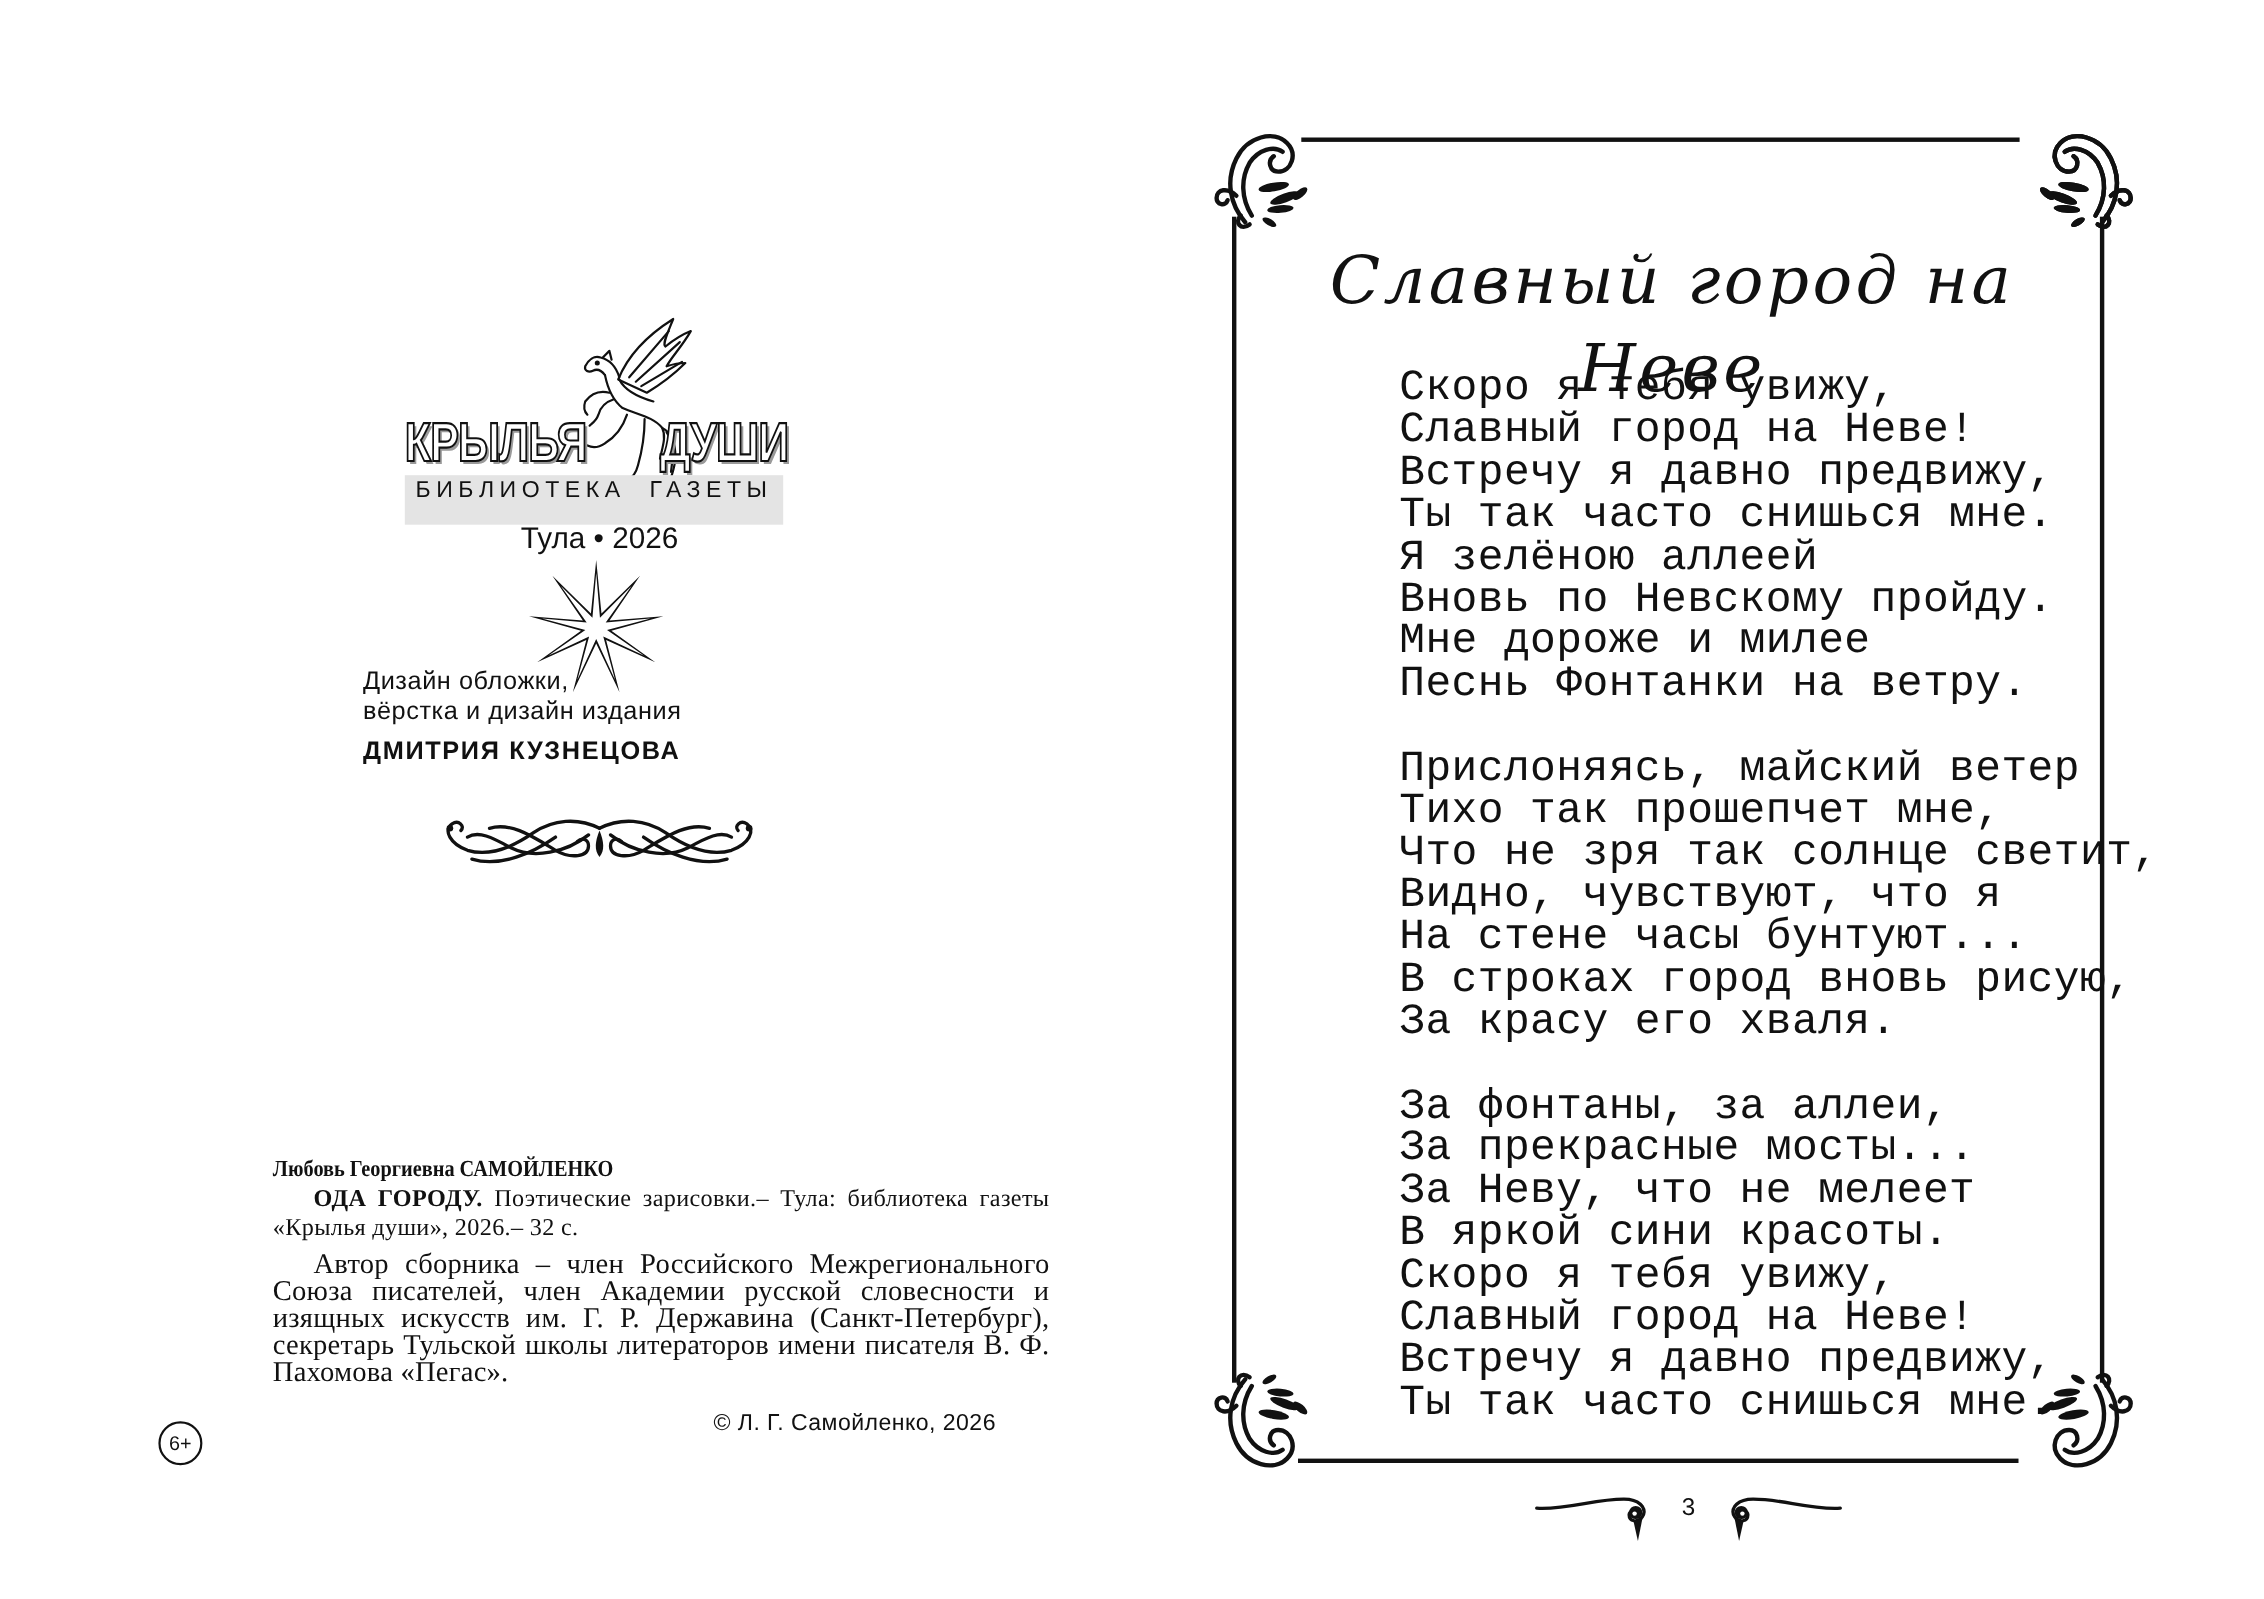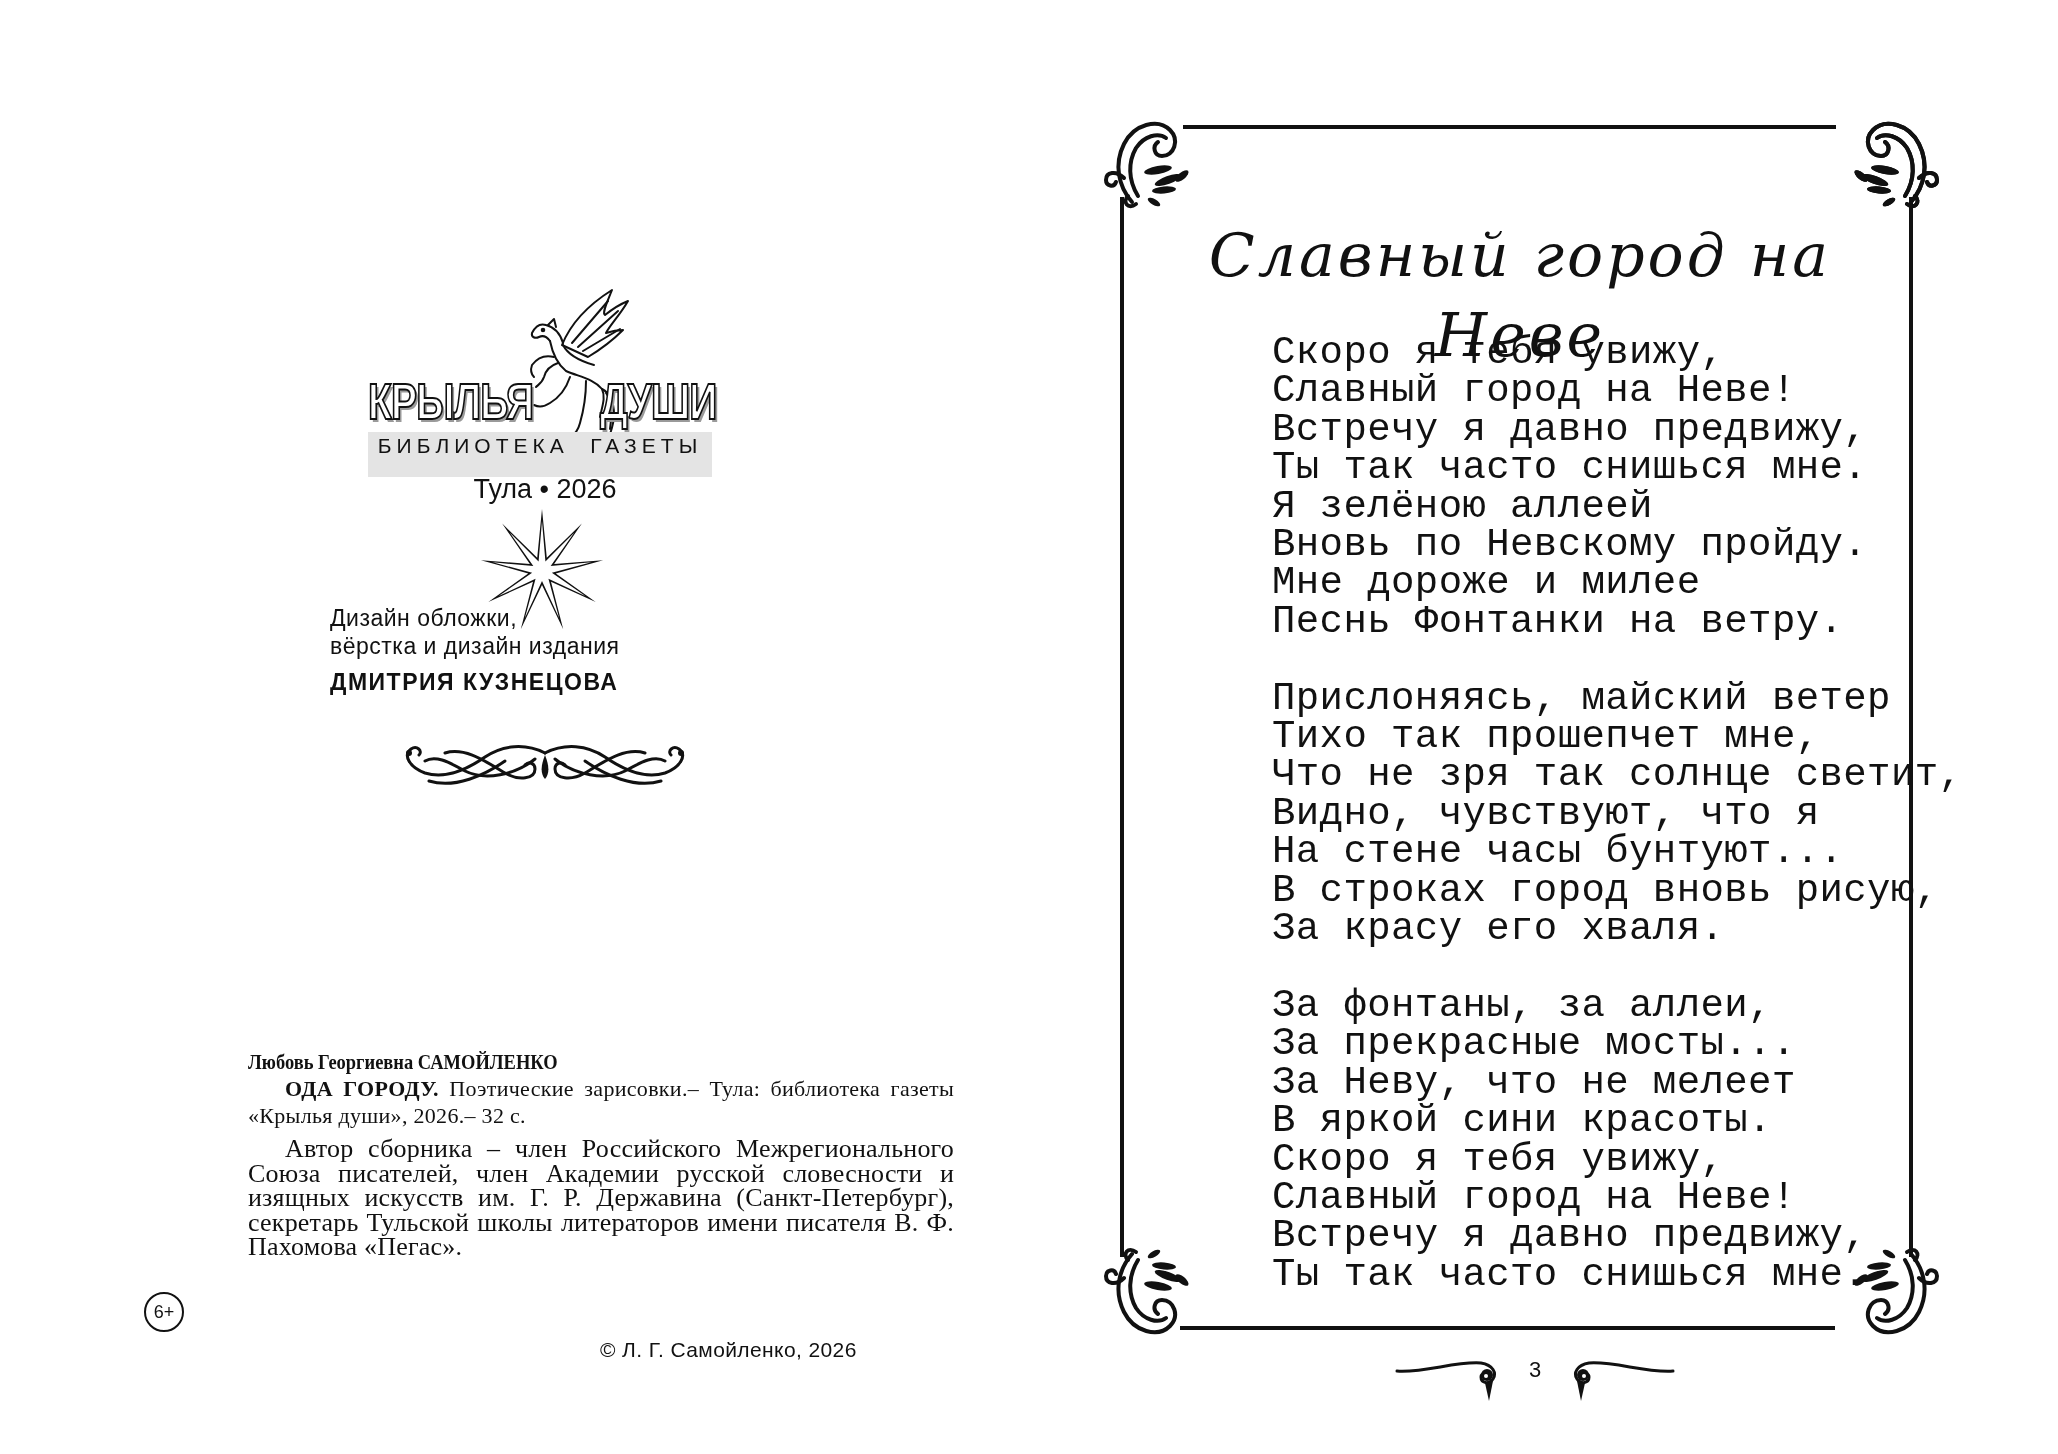--- a/index.html
+++ b/index.html
@@ -23,21 +23,21 @@
 
   #flourish { left:385px; top:735px; width:320px; height:60px; }
 
   #imprint { left:248px; top:1049px; width:706px; font-family:Liberation Serif, serif; }
   #imprint .author { font-weight:bold; font-size:21px; line-height:26px; transform:scaleX(0.88); transform-origin:left; white-space:nowrap; }
   #imprint .biblio { font-size:22px; line-height:27px; text-align:justify; text-indent:37px; letter-spacing:0.3px; }
   #imprint .biblio b { font-weight:bold; }
   #imprint .about { margin-top:8px; font-size:26px; line-height:24.5px; text-align:justify; text-indent:37px; letter-spacing:0.2px; }
 
   #age-badge { left:144px; top:1292px; width:36px; height:36px; border:2px solid #111; border-radius:50%; text-align:center; line-height:36px; font-size:18px; }
-  #copyright { left:600px; top:1338px; width:354px; text-align:left; font-size:21px; letter-spacing:0.4px; }
+  #copyright { left:600px; top:1282px; width:354px; text-align:center; font-size:21px; letter-spacing:0.4px; }
 
   
   .frame-line { position:absolute; background:#111; }
   #frame-top { left:1183px; top:125px; width:653px; height:4px; }
   #frame-bottom { left:1180px; top:1326px; width:655px; height:4px; }
   #frame-left { left:1120px; top:197px; width:4px; height:1060px; }
   #frame-right { left:1909px; top:197px; width:4px; height:1060px; }
   .corner { position:absolute; width:96px; height:112px; }
   #corner-tl { left:1102px; top:106px; }
   #corner-tr { left:1845px; top:106px; transform:scaleX(-1); }

